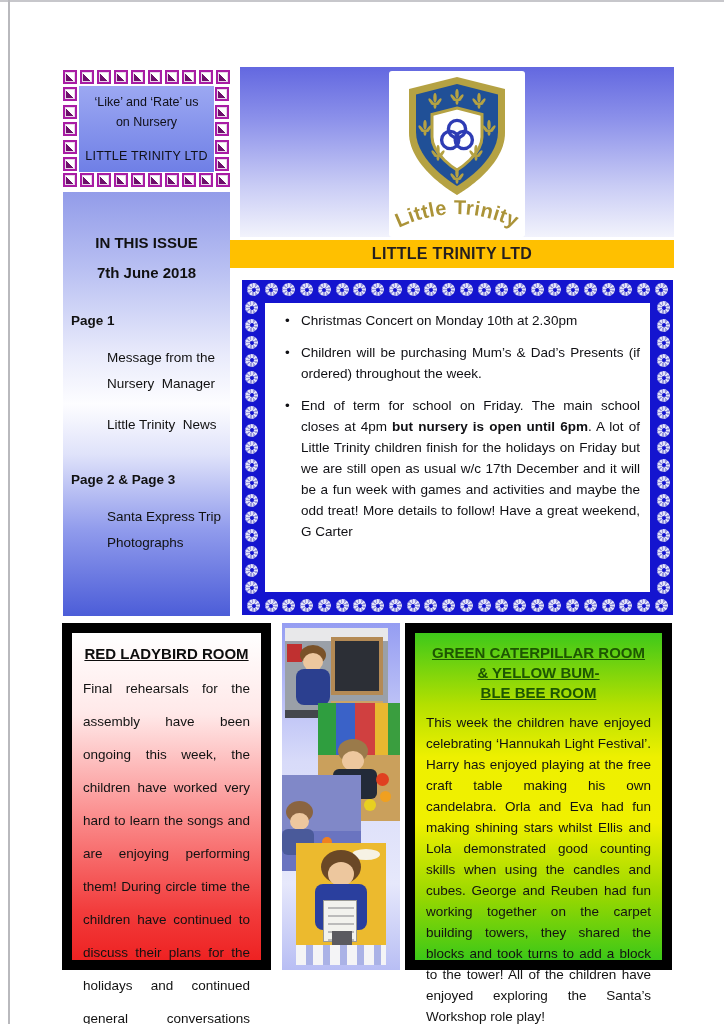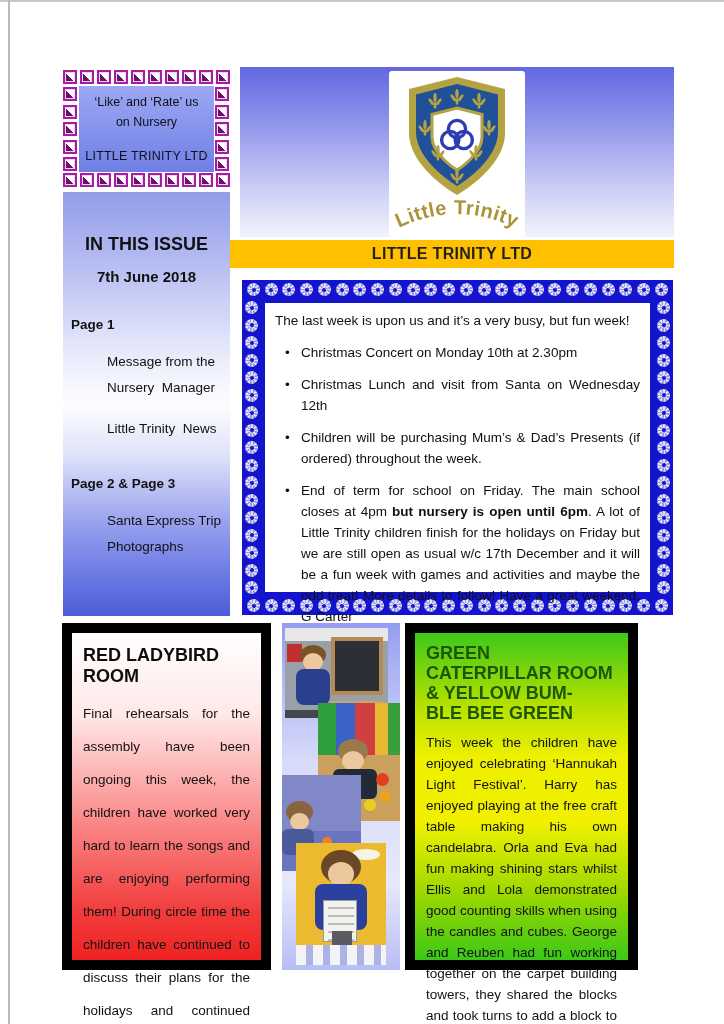--- a/index.html
+++ b/index.html
@@ -27,21 +27,21 @@
     width:14px;height:14px;box-sizing:border-box;border:2px solid #a81ca4;
     background:linear-gradient(to top right,#6d106b 48%,#ffffff 50%);
     box-shadow:0 0 0 1px #e8d8e8 inset;
   }
 
   
   .sidebar{
     position:absolute;left:63px;top:192px;width:167px;height:424px;
     background:linear-gradient(180deg,#929ce9 0%,#b8bff2 18%,#e8eafb 38%,#fdfdff 50%,#dfe2fa 62%,#8f9aec 80%,#4c5dd8 100%);
   }
-  .sb-heading{margin:42px 0 0 0;text-align:center;font-weight:bold;font-size:18px;}
+  .sb-heading{margin:42px 0 0 0;text-align:center;font-weight:bold;font-size:15px;}
   .sb-date{margin:13px 0 0 0;text-align:center;font-weight:bold;font-size:15px;}
   .sb-page{margin:32px 0 0 8px;font-weight:bold;font-size:13.5px;}
   .sb-page.gap-big{margin-top:40px;}
   .sb-item{margin:11px 0 0 44px;font-size:13.5px;white-space:pre-wrap;}
   .sb-item.first{margin-top:22px;}
   .sb-item.gap{margin-top:26px;}
 
   
   .masthead{
     position:absolute;left:240px;top:67px;width:434px;height:170px;
@@ -78,31 +78,31 @@
   }
   .news-intro{margin:0 0 11px 0;}
   .news-list{margin:0;padding:0;list-style:none;}
   .news-bullet{position:relative;margin:0 0 11px 0;padding-left:26px;text-align:justify;}
   .news-bullet::before{content:"\2022";position:absolute;left:10px;top:0;}
   .bold{font-weight:bold;}
 
   
   .room-box{position:absolute;top:623px;height:347px;background:#000;}
   .red-box{left:62px;width:209px;}
-  .green-box{left:405px;width:233px;}
+  .green-box{left:405px;width:267px;}
   .room-inner{position:absolute;left:10px;top:10px;right:10px;bottom:10px;box-sizing:border-box;}
   .red-inner{
     background:linear-gradient(180deg,#ffffff 0%,#ffe8e8 25%,#fb9090 55%,#f23c3c 85%,#ee2222 100%);
     padding:10px 11px;
   }
   .green-inner{
     background:linear-gradient(180deg,#3ec81a 0%,#b4e000 22%,#eef000 38%,#f0f000 58%,#9ad800 80%,#3cc818 100%);
     padding:8px 11px;
   }
-  .room-title{font-weight:bold;font-size:18px;margin:2px 0 10px 0;color:#0d0d0d;}
+  .room-title{text-align:center;font-weight:bold;text-decoration:underline;font-size:15px;margin:2px 0 10px 0;color:#0d0d0d;}
   .green-title{color:#1d5602;margin:0;line-height:20px;}
   .green-title-wrap{margin:2px 0 9px 0;}
   .room-body{font-size:13.5px;text-align:justify;color:#121212;}
   .red-body{line-height:33px;}
   .green-body{line-height:21px;}
 
   
   .photo-strip{
     position:absolute;left:282px;top:623px;width:118px;height:347px;
     background:linear-gradient(180deg,#959df2 0%,#d8dbf9 40%,#e6e8fb 75%,#b8bef4 100%);
@@ -339,24 +339,22 @@
       <span class="flower"></span>
       <span class="flower"></span>
       <span class="flower"></span>
       <span class="flower"></span>
       <span class="flower"></span>
       <span class="flower"></span>
       <span class="flower"></span>
       <span class="flower"></span>
     </div>
   <div class="news-inner">
-    <p class="news-intro">The last week is upon us and it’s a very busy, but fun week!</p>
     <ul class="news-list">
       <li class="news-bullet">Christmas Concert on Monday 10th at 2.30pm</li>
-      <li class="news-bullet">Christmas Lunch and visit from Santa on Wednesday 12th</li>
       <li class="news-bullet">Children will be purchasing Mum’s &amp; Dad’s Presents (if ordered) throughout the week.</li>
       <li class="news-bullet"><span>End of term for school on Friday.  The main school closes at 4pm </span><span class="bold">but nursery is open until 6pm</span><span>. A lot of Little Trinity children finish for the holidays on Friday but we are still open as usual w/c 17th December and it will be a fun week with games and activities and maybe the odd treat! More details to follow! Have a great weekend, G Carter</span></li>
     </ul>
   </div>
 </div>
 
 <div class="room-box red-box">
   <div class="room-inner red-inner">
     <div class="room-title">RED LADYBIRD ROOM</div>
     <div class="room-body red-body">Final rehearsals for the assembly have been ongoing this week, the children have worked very hard to learn the songs and are enjoying performing them! During circle time the children have continued to discuss their plans for the holidays and continued general conversations about what they would like to receive and how excited they are for Santa to visit!</div>
@@ -401,17 +399,17 @@
     <div class="ph4-paper"></div>
     <div class="ph4-legs"></div>
     <div class="ph4-wall"></div>
   </div>
 </div>
 
 <div class="room-box green-box">
   <div class="room-inner green-inner">
     <div class="green-title-wrap">
       <div class="room-title green-title">GREEN CATERPILLAR ROOM &amp; YELLOW BUM-</div>
-      <div class="room-title green-title">BLE BEE GREEN</div>
+      <div class="room-title green-title">BLE BEE ROOM</div>
     </div>
     <div class="room-body green-body">This week the children have enjoyed celebrating ‘Hannukah Light Festival’. Harry has enjoyed playing at the free craft table making his own candelabra. Orla and Eva had fun making shining stars whilst Ellis and Lola demonstrated good counting skills when using the candles and cubes. George and Reuben had fun working together on the carpet building towers, they shared the blocks and took turns to add a block to the tower! All of the children have enjoyed exploring the Santa’s Workshop role play!</div>
   </div>
 </div>
 
 </body></html>

